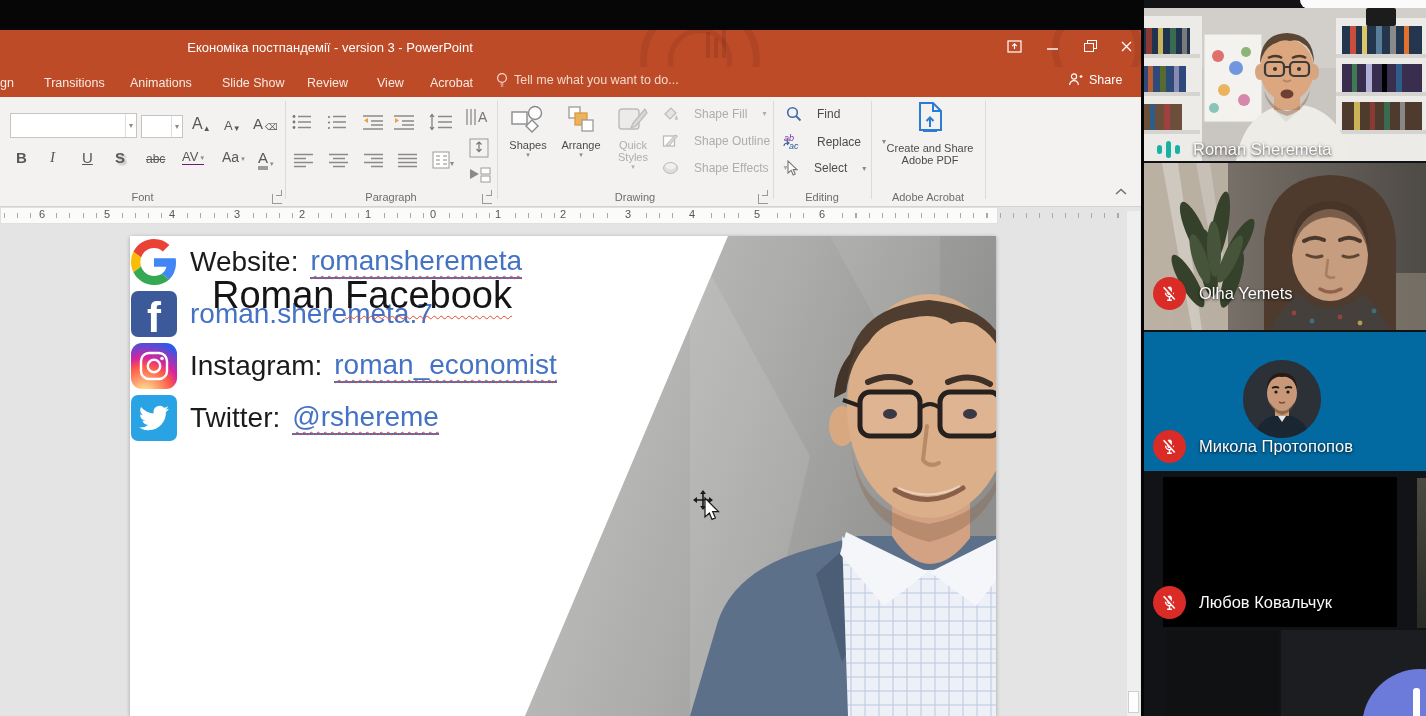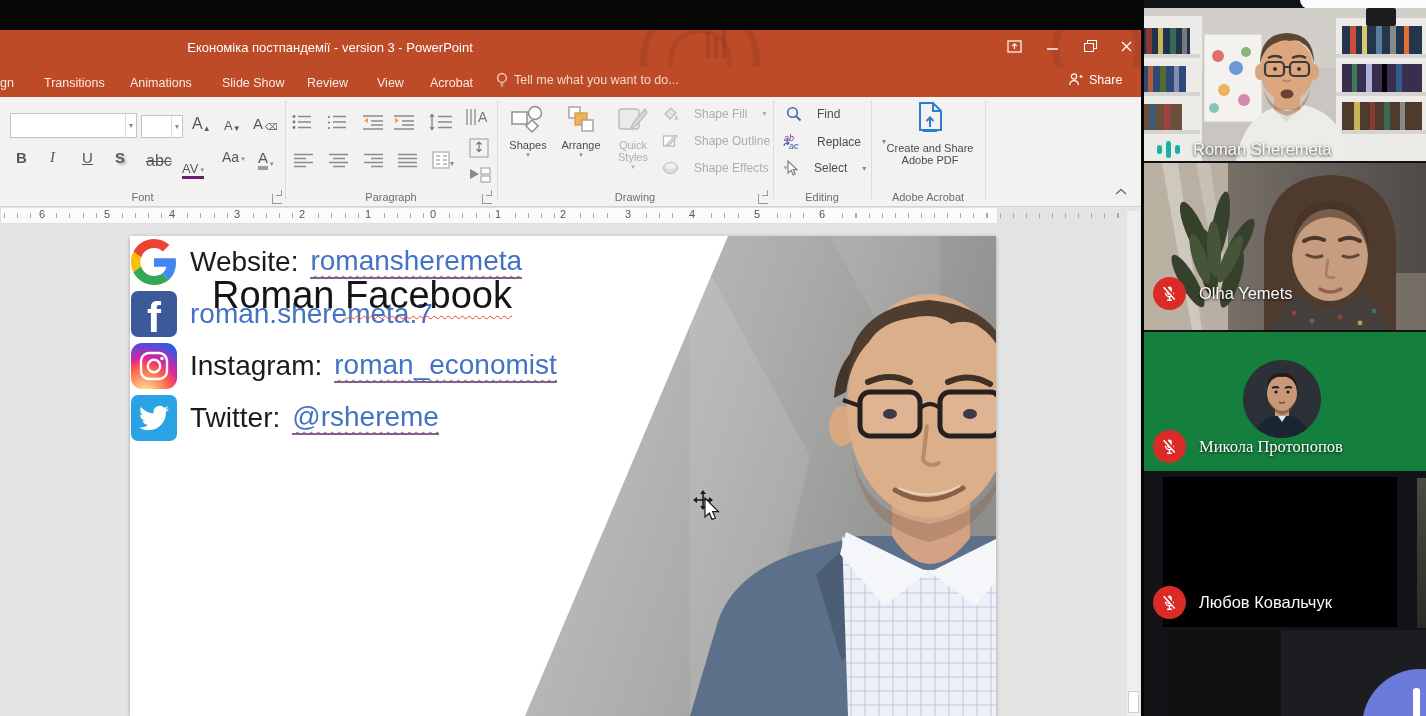--- a/index.html
+++ b/index.html
@@ -160,22 +160,22 @@
         </div>
       <div class="abs fbtn" style="left:253px; top:18px;">
           <span style="font-size:15px;">A</span>
           <span style="font-size:9px;">⌫</span>
         </div>
 
       <div class="abs fbtn" style="left:16px; top:52px; font-weight:bold;">B</div>
       <div class="abs fbtn" style="left:50px; top:52px; font-style:italic; font-family:'Liberation Serif',serif;">I</div>
       <div class="abs fbtn" style="left:82px; top:52px; text-decoration:underline;">U</div>
       <div class="abs fbtn" style="left:115px; top:52px; font-weight:bold; text-shadow:2px 2px 2px #BBB;">S</div>
-      <div class="abs fbtn" style="left:146px; top:55px; font-size:16px; text-decoration:line-through;">abc</div>
-      <div class="abs fbtn" style="left:182px; top:52px; font-size:13px; border-bottom:3px solid #701a75;margin-top:12px;">
+      <div class="abs fbtn" style="left:146px; top:55px; font-size:12px; text-decoration:line-through;">abc</div>
+      <div class="abs fbtn" style="left:182px; top:52px; font-size:13px; border-bottom:1px solid #701a75;">
           <span>AV</span>
           <span class="ddm">▾</span>
         </div>
       <div class="abs fbtn" style="left:222px; top:52px; font-size:14px;">
           <span>Aa</span>
           <span class="ddm">▾</span>
         </div>
       <div class="abs fbtn" style="left:258px; top:52px;">
           <span style="border-bottom:4px solid #9E9C9A;">A</span>
           <span class="ddm">▾</span>
@@ -652,21 +652,21 @@
             <path d="M7 11a5 5 0 0 0 10 0" fill="none" stroke="#fff" stroke-width="1.8"></path>
             <path d="M12 16v3.5M9 20.5h6" stroke="#fff" stroke-width="1.8"></path>
             <path d="M5.5 3l14 15.5" stroke="#DB2B27" stroke-width="4"></path>
             <path d="M4.6 4l14 15.5" stroke="#fff" stroke-width="2"></path>
           </svg>
         </span>
         <span class="pname">Olha Yemets</span>
       </div>
     </div>
 
-    <div class="vtile" style="top:332px; height:139px; background:#15803d;font-family:Liberation Serif, serif;">
+    <div class="vtile" style="top:332px; height:139px; background:#0369a1;">
       <svg class="abs" style="left:99px; top:28px;" width="78" height="78" viewBox="0 0 78 78">
         <defs>
             <clipPath id="avclip">
               <circle cx="39" cy="39" r="39"></circle>
             </clipPath>
           </defs>
         <g clip-path="url(#avclip)">
           <rect width="78" height="78" fill="#343A42"></rect>
           <rect width="78" height="78" fill="#23272E" opacity=".5"></rect>
           <path d="M10 78q6-22 29-24h0q23 2 29 24z" fill="#1B2633"></path>

